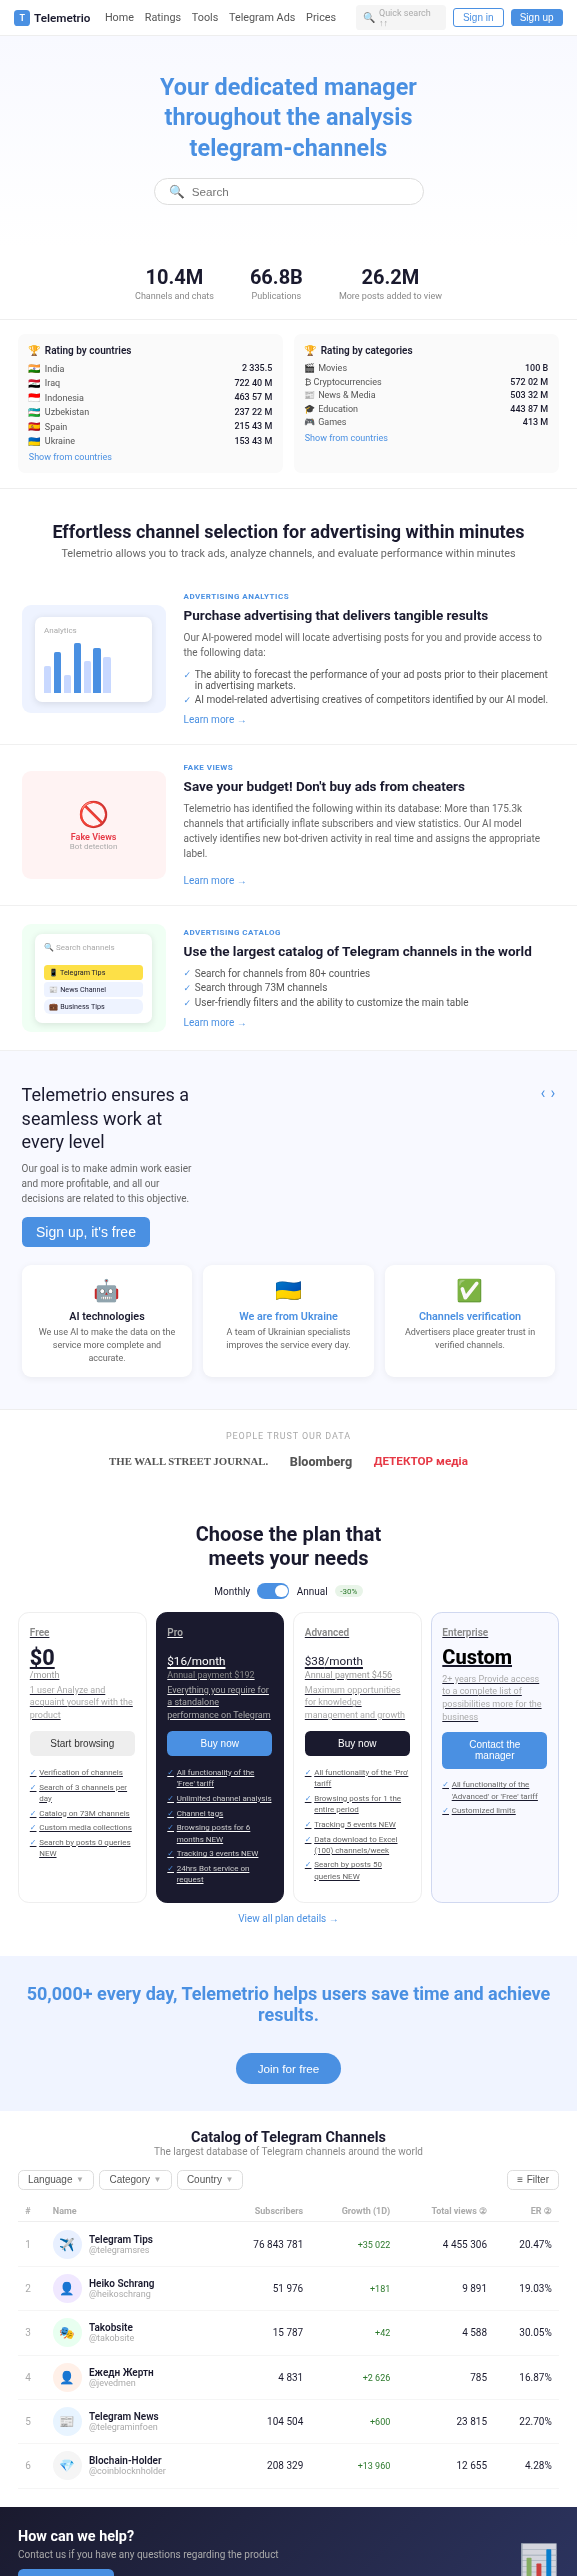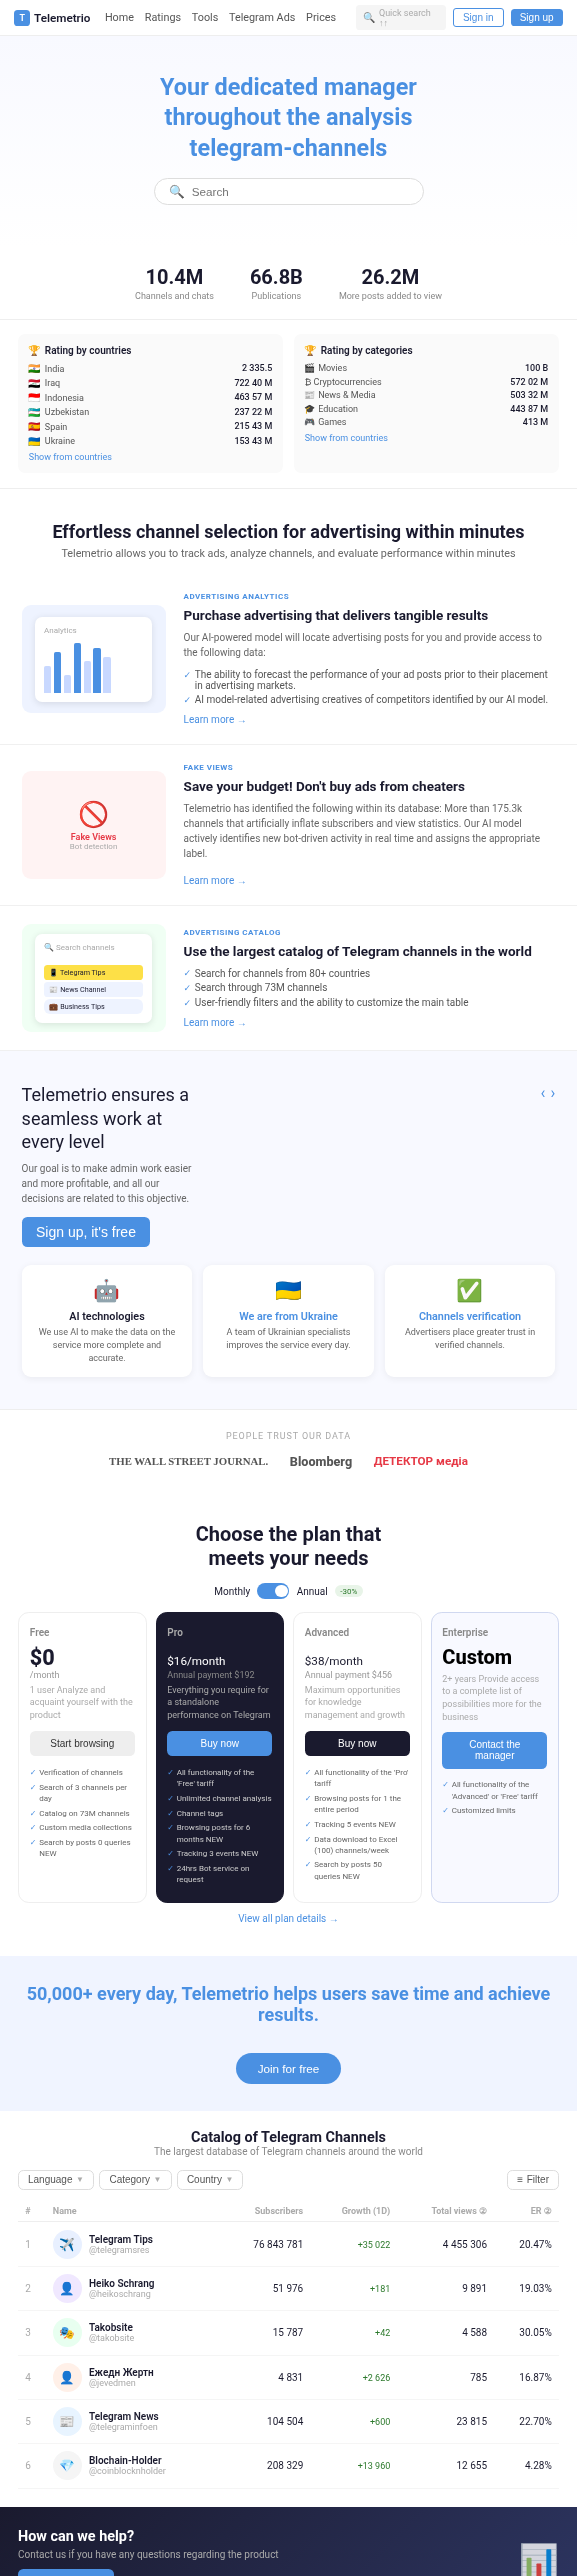--- a/index.html
+++ b/index.html
@@ -78,21 +78,21 @@
     .trust-logo.detector { color: #e63946; font-size: 11.7px; font-weight: 700; }
 
     
     .pricing { padding: 32px 18px; text-align: center; }
     .pricing h2 { font-size: 20px; font-weight: 700; margin-bottom: 3.6px; }
     .pricing-toggle { display: flex; align-items: center; justify-content: center; gap: 7.2px; margin: 12.6px 0; font-size: 10px; }
     .toggle { width: 32px; height: 16px; background: #4a90e2; border-radius: 8px; position: relative; cursor: pointer; }
     .toggle-knob { width: 12.6px; height: 12.6px; background: #fff; border-radius: 50%; position: absolute; top: 1.8px; right: 1.8px; }
     .badge-save { background: #e8f4e8; color: #2d7a2d; font-size: 8px; padding: 1.8px 5.4px; border-radius: 9px; }
     .pricing-cards { display: flex; gap: 9px; }
-    .pricing-card { flex: 1; border: 0.9px solid #eee; border-radius: 10.8px; padding: 14.4px 10.8px; text-align: left; }
+    .pricing-card { flex: 1; border: 0.9px solid #eee; border-radius: 10.8px; padding: 14.4px 10.8px; text-align: left; text-decoration: underline; }
     .pricing-card.featured { background: #1a1a2e; color: #fff; border-color: #1a1a2e; }
     .pricing-card.enterprise { background: #f8f9ff; border-color: #d0d8f0; }
     .plan-name { font-size: 10px; font-weight: 600; color: #888; margin-bottom: 7.2px; }
     .pricing-card.featured .plan-name { color: #aaa; }
     .plan-price { font-size: 21.6px; font-weight: 800; }
     .plan-price span { font-size: 11.7px; font-weight: 400; }
     .plan-period { font-size: 9px; color: #999; margin-bottom: 3.6px; }
     .plan-desc { font-size: 9px; color: #aaa; margin-bottom: 9px; line-height: 1.4; }
     .btn-plan { width: 100%; padding: 7.2px; border-radius: 5.4px; font-size: 10px; cursor: pointer; border: none; margin-bottom: 9px; }
     .btn-plan-free { background: #eee; color: #333; }

